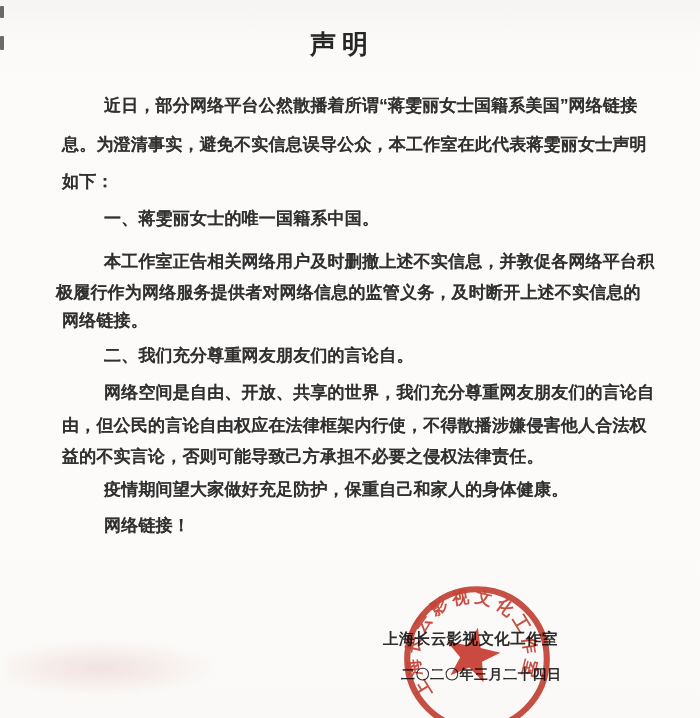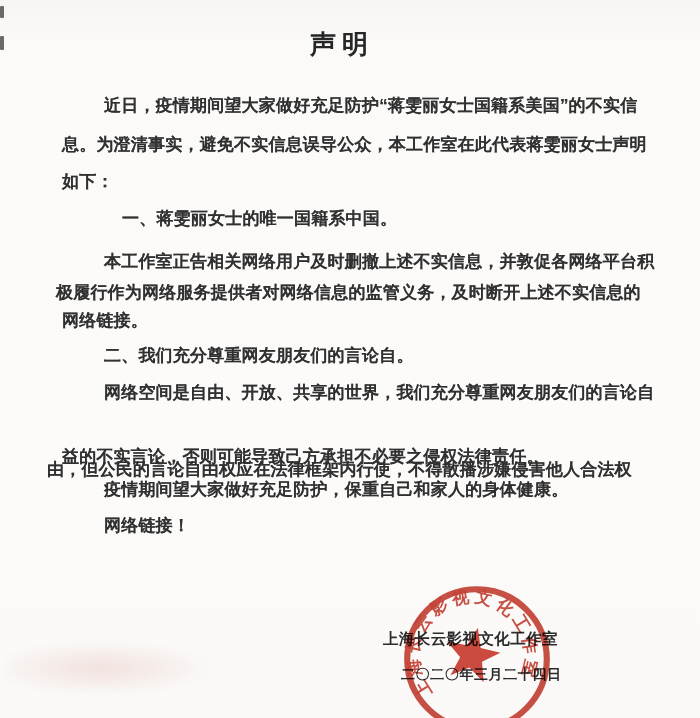--- a/index.html
+++ b/index.html
@@ -30,27 +30,27 @@
     font-size:17px;
     font-weight:600;
     color:#303030;
     letter-spacing:0.2px;
     white-space:nowrap;
     text-shadow:0 0 0.4px rgba(40,40,40,0.55);
   }
   .ln0{top:94px;left:104px;}
   .ln1{top:133px;left:62px;}
   .ln2{top:170px;left:62px;font-family:Liberation Serif, serif;}
-  .ln3{top:207px;left:104px;margin-left:18px;}
+  .ln3{top:207px;left:104px;}
   .ln4{top:250px;left:104px;}
   .ln5{top:281px;left:56px;}
   .ln6{top:309px;left:62px;}
   .ln7{top:344px;left:104px;}
   .ln8{top:381px;left:104px;}
-  .ln9{top:414px;left:47px;margin-top:44px;}
+  .ln9{top:414px;left:62px;}
   .ln10{top:445px;left:62px;}
   .ln11{top:478px;left:104px;}
   .ln12{top:514px;left:104px;}
   
   .sig-name{
     position:absolute;top:629px;left:383px;
     font-size:15.5px;font-weight:700;color:#2c2c2c;
     letter-spacing:0.4px;white-space:nowrap;
   }
   .sig-date{
@@ -78,21 +78,21 @@
   .edge-mark.m1{left:0;top:6px;width:4px;height:12px;}
   .edge-mark.m2{left:0;top:36px;width:4px;height:14px;}
 </style>
 </head>
 <body>
 
 <div class="page">
 
   <div class="doc-title">声明</div>
 
-  <div class="ln ln0">近日，疫情期间望大家做好充足防护“蒋雯丽女士国籍系美国”的不实信</div>
+  <div class="ln ln0">近日，部分网络平台公然散播着所谓“蒋雯丽女士国籍系美国”网络链接</div>
   <div class="ln ln1">息。为澄清事实，避免不实信息误导公众，本工作室在此代表蒋雯丽女士声明</div>
   <div class="ln ln2">如下：</div>
   <div class="ln ln3">一、蒋雯丽女士的唯一国籍系中国。</div>
   <div class="ln ln4">本工作室正告相关网络用户及时删撤上述不实信息，并敦促各网络平台积</div>
   <div class="ln ln5">极履行作为网络服务提供者对网络信息的监管义务，及时断开上述不实信息的</div>
   <div class="ln ln6">网络链接。</div>
   <div class="ln ln7">二、我们充分尊重网友朋友们的言论自。</div>
   <div class="ln ln8">网络空间是自由、开放、共享的世界，我们充分尊重网友朋友们的言论自</div>
   <div class="ln ln9">由，但公民的言论自由权应在法律框架内行使，不得散播涉嫌侵害他人合法权</div>
   <div class="ln ln10">益的不实言论，否则可能导致己方承担不必要之侵权法律责任。</div>

